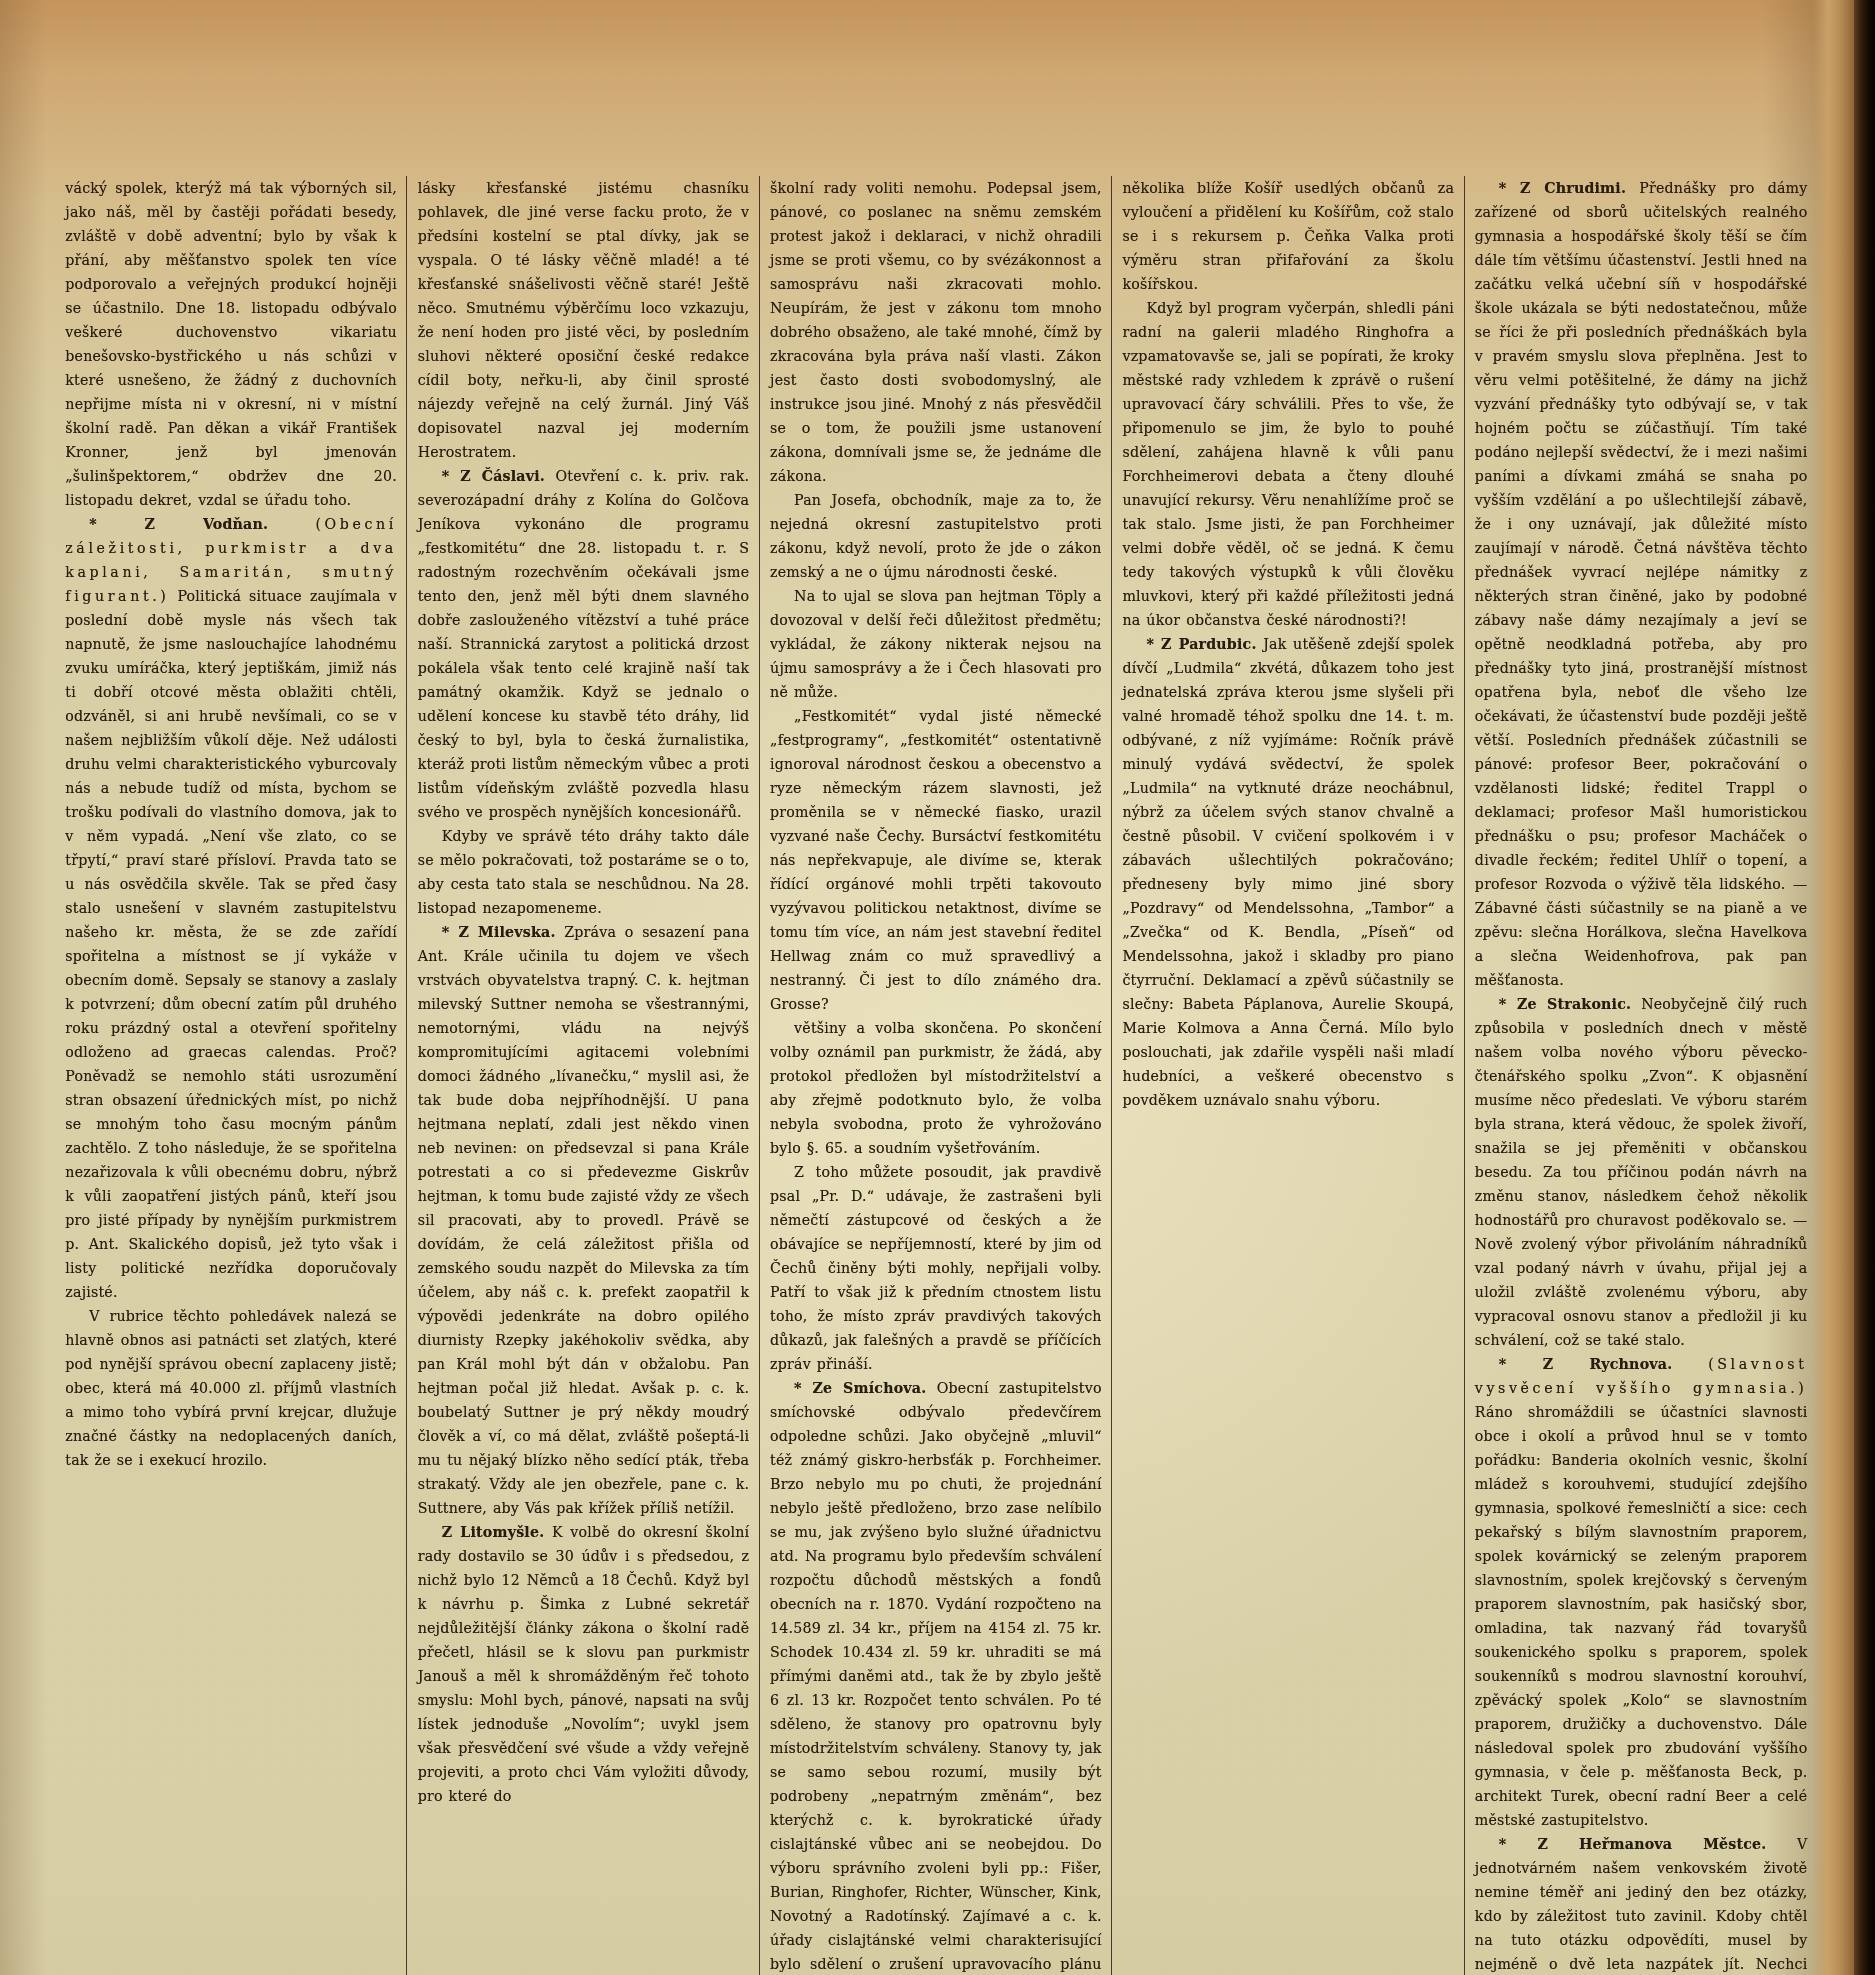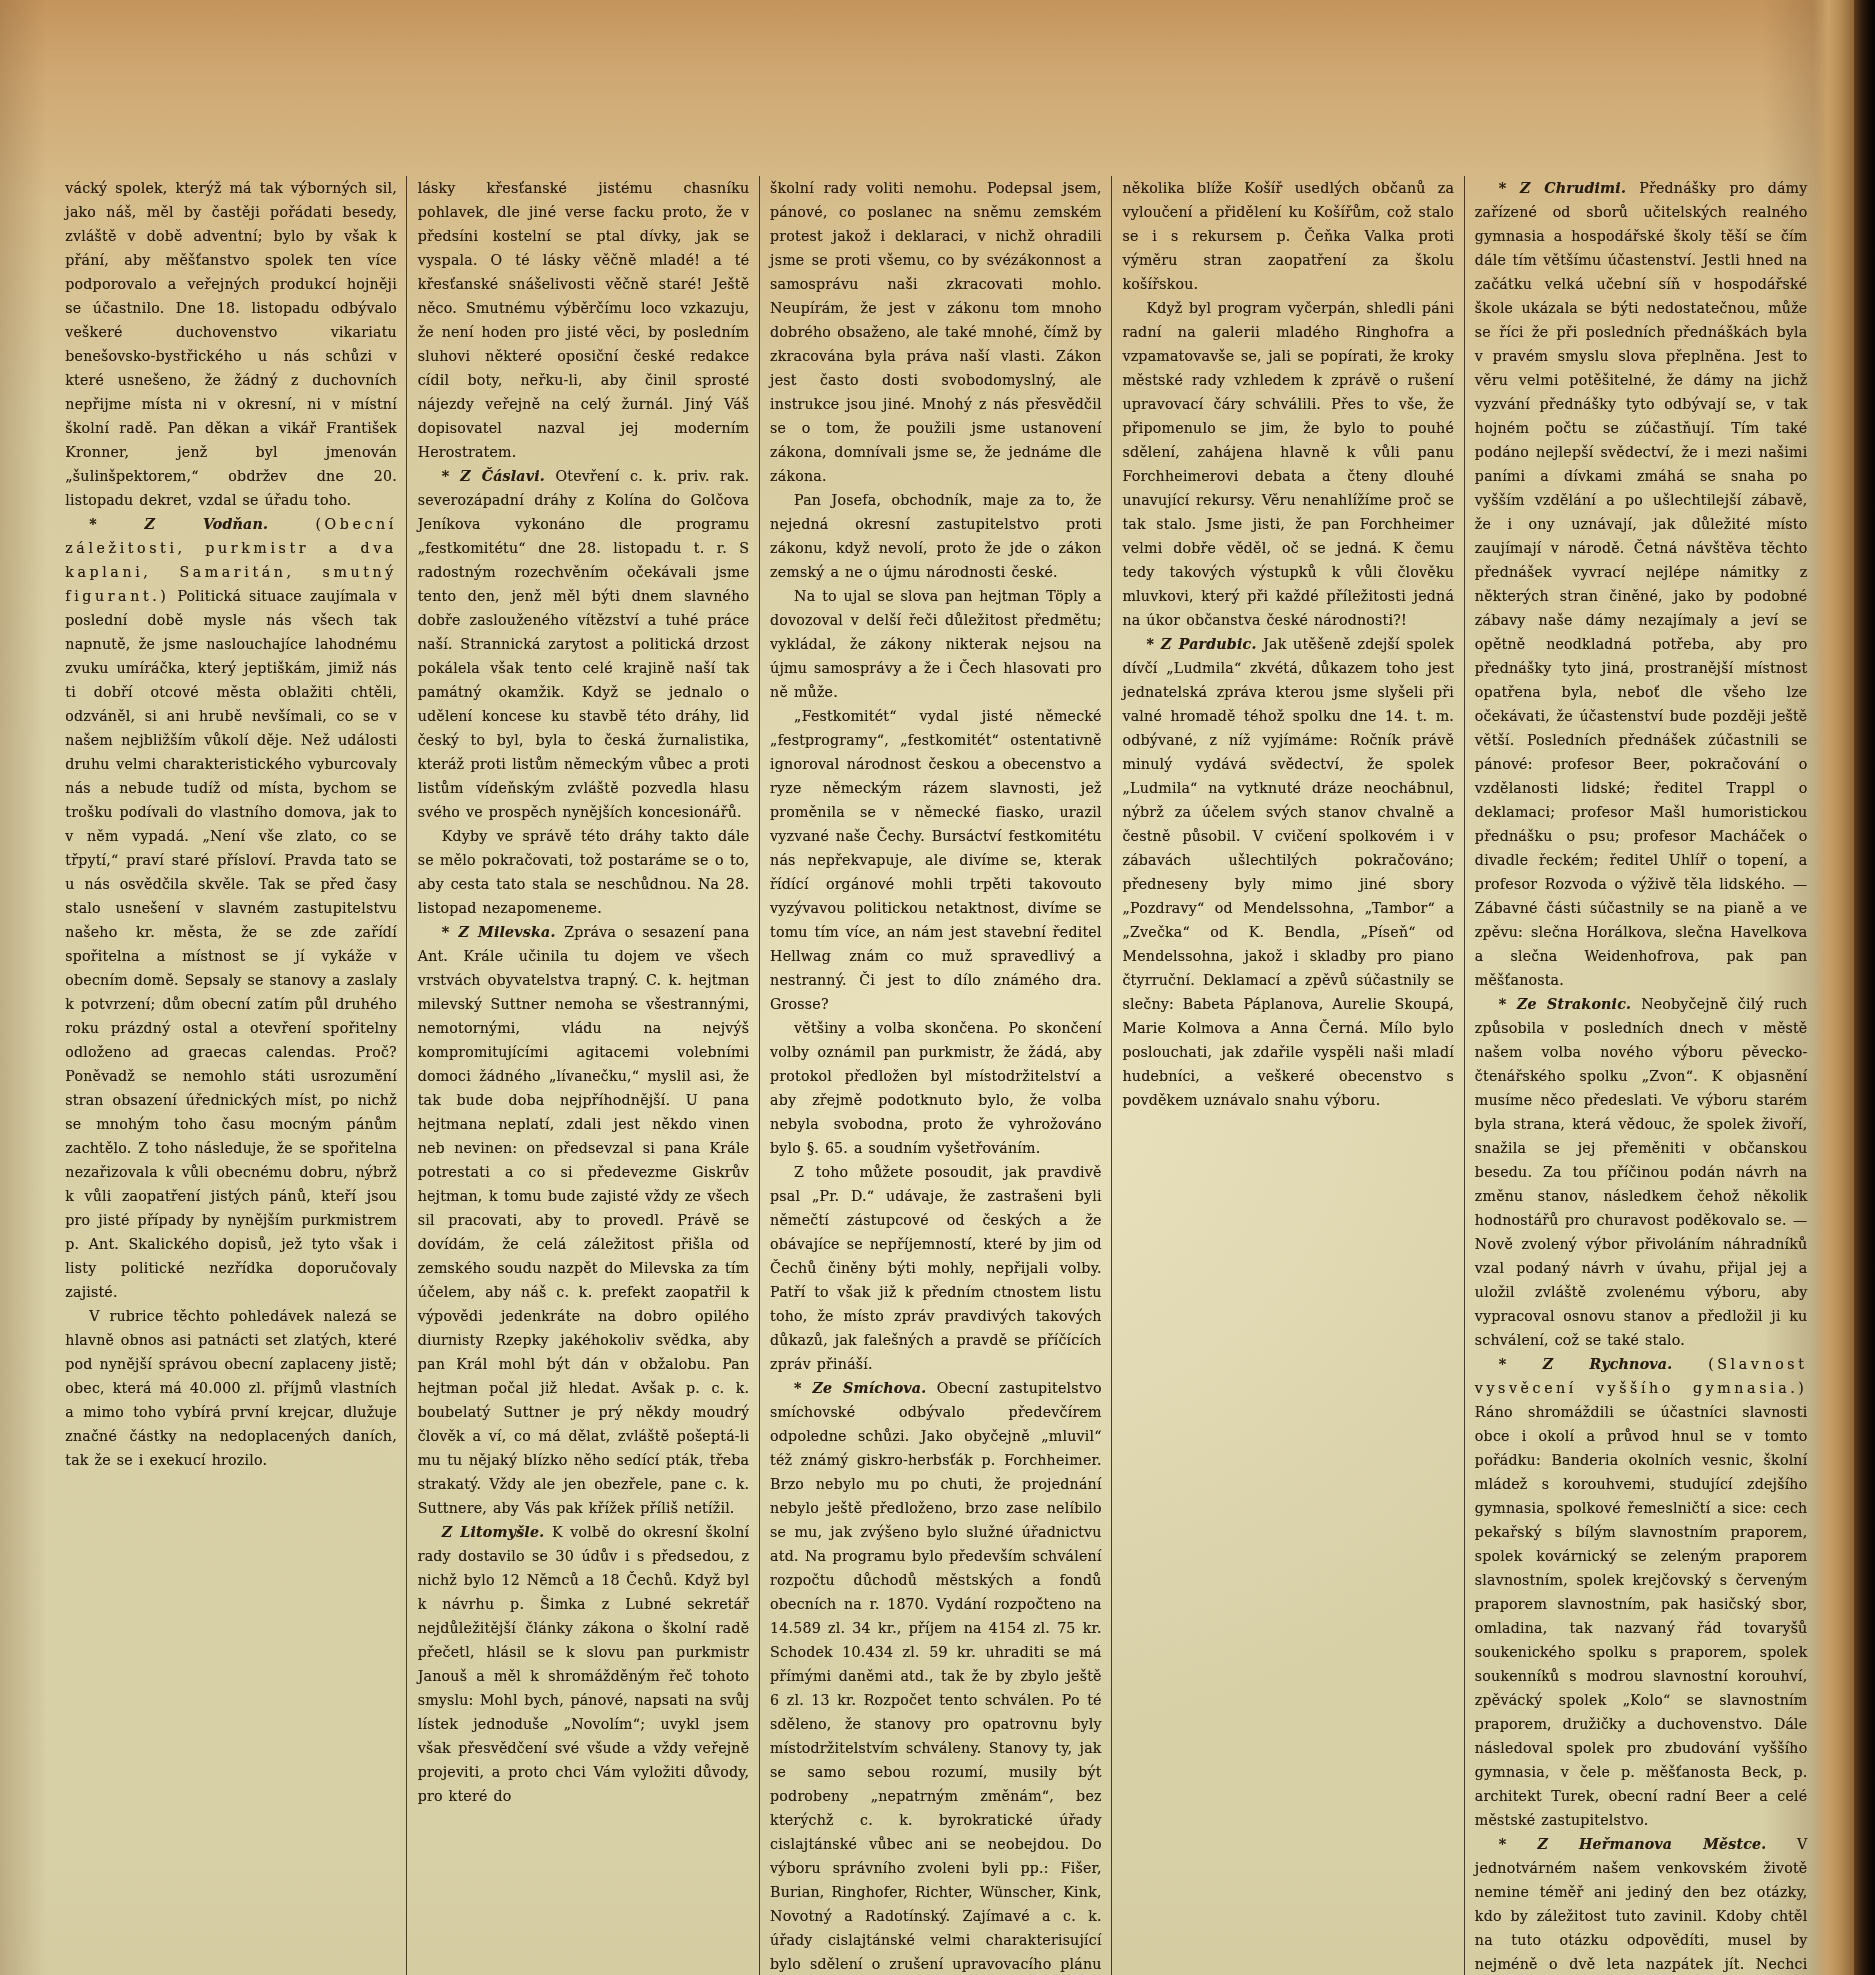--- a/index.html
+++ b/index.html
@@ -39,21 +39,21 @@
     color: #261c10;
     font-size: 14.2px; line-height: 24px;
     text-align: justify;
     letter-spacing: 0.2px; word-spacing: 1.2px;
     text-shadow: 0 0 0.4px rgba(45,28,10,0.55);
     overflow: hidden;
   }
   .column:last-child { border-right: none; }
   .para { margin: 0; text-indent: 24px; }
   .para.cont { text-indent: 0; }
-  .lead { font-weight: bold; font-style: italic; }
+  .lead { font-weight: bold; }
   .subhead { letter-spacing: 3.6px; margin-top: 30px; }
 </style>
 </head>
 <body>
 
 <div class="vignette"></div>
 <div class="edge-cream"></div>
 <div class="edge-black"></div>
 
 <div class="columns">
@@ -72,21 +72,21 @@
     <div class="column">
       <p class="para cont"><span>školní rady voliti nemohu. Podepsal jsem, pánové, co poslanec na sněmu zemském protest jakož i deklaraci, v nichž ohradili jsme se proti všemu, co by svézákonnost a samosprávu naši zkracovati mohlo. Neupírám, že jest v zákonu tom mnoho dobrého obsaženo, ale také mnohé, čímž by zkracována byla práva naší vlasti. Zákon jest často dosti svobodomyslný, ale instrukce jsou jiné. Mnohý z nás přesvědčil se o tom, že použili jsme ustanovení zákona, domnívali jsme se, že jednáme dle zákona.</span></p>
       <p class="para"><span>Pan Josefa, obchodník, maje za to, že nejedná okresní zastupitelstvo proti zákonu, když nevolí, proto že jde o zákon zemský a ne o újmu národnosti české.</span></p>
       <p class="para"><span>Na to ujal se slova pan hejtman Töply a dovozoval v delší řeči důležitost předmětu; vykládal, že zákony nikterak nejsou na újmu samosprávy a že i Čech hlasovati pro ně může.</span></p>
       <p class="para"><span>„Festkomitét“ vydal jisté německé „festprogramy“, „festkomitét“ ostentativně ignoroval národnost českou a obecenstvo a ryze německým rázem slavnosti, jež proměnila se v německé fiasko, urazil vyzvané naše Čechy. Bursáctví festkomitétu nás nepřekvapuje, ale divíme se, kterak řídící orgánové mohli trpěti takovouto vyzývavou politickou netaktnost, divíme se tomu tím více, an nám jest stavební ředitel Hellwag znám co muž spravedlivý a nestranný. Či jest to dílo známého dra. Grosse?</span></p>
       <p class="para"><span>většiny a volba skončena. Po skončení volby oznámil pan purkmistr, že žádá, aby protokol předložen byl místodržitelství a aby zřejmě podotknuto bylo, že volba nebyla svobodna, proto že vyhrožováno bylo §. 65. a soudním vyšetřováním.</span></p>
       <p class="para"><span>Z toho můžete posoudit, jak pravdivě psal „Pr. D.“ udávaje, že zastrašeni byli němečtí zástupcové od českých a že obávajíce se nepříjemností, které by jim od Čechů činěny býti mohly, nepřijali volby. Patří to však již k předním ctnostem listu toho, že místo zpráv pravdivých takových důkazů, jak falešných a pravdě se příčících zpráv přináší.</span></p>
       <p class="para"><span class="lead">* Ze Smíchova.</span> <span>Obecní zastupitelstvo smíchovské odbývalo předevčírem odpoledne schůzi. Jako obyčejně „mluvil“ též známý giskro-herbsťák p. Forchheimer. Brzo nebylo mu po chuti, že projednání nebylo ještě předloženo, brzo zase nelíbilo se mu, jak zvýšeno bylo služné úřadnictvu atd. Na programu bylo především schválení rozpočtu důchodů městských a fondů obecních na r. 1870. Vydání rozpočteno na 14.589 zl. 34 kr., příjem na 4154 zl. 75 kr. Schodek 10.434 zl. 59 kr. uhraditi se má přímými daněmi atd., tak že by zbylo ještě 6 zl. 13 kr. Rozpočet tento schválen. Po té sděleno, že stanovy pro opatrovnu byly místodržitelstvím schváleny. Stanovy ty, jak se samo sebou rozumí, musily být podrobeny „nepatrným změnám“, bez kterýchž c. k. byrokratické úřady cislajtánské vůbec ani se neobejdou. Do výboru správního zvoleni byli pp.: Fišer, Burian, Ringhofer, Richter, Wünscher, Kink, Novotný a Radotínský. Zajímavé a c. k. úřady cislajtánské velmi charakterisující bylo sdělení o zrušení upravovacího plánu c. k. náměstnictvím, změna co se týče ponavrženého náměstí smíchovského. Známý zuřivý Němec pan Ringhofer koupil totiž část pozemku, kde projektované náměstí nalezati se má, a nedbaje zákonního u-</span></p>
     </div>
     <div class="column">
-      <p class="para cont"><span>několika blíže Košíř usedlých občanů za vyloučení a přidělení ku Košířům, což stalo se i s rekursem p. Čeňka Valka proti výměru stran zaopatření za školu košířskou.</span></p>
+      <p class="para cont"><span>několika blíže Košíř usedlých občanů za vyloučení a přidělení ku Košířům, což stalo se i s rekursem p. Čeňka Valka proti výměru stran přifařování za školu košířskou.</span></p>
       <p class="para"><span>Když byl program vyčerpán, shledli páni radní na galerii mladého Ringhofra a vzpamatovavše se, jali se popírati, že kroky městské rady vzhledem k zprávě o rušení upravovací čáry schválili. Přes to vše, že připomenulo se jim, že bylo to pouhé sdělení, zahájena hlavně k vůli panu Forchheimerovi debata a čteny dlouhé unavující rekursy. Věru nenahlížíme proč se tak stalo. Jsme jisti, že pan Forchheimer velmi dobře věděl, oč se jedná. K čemu tedy takových výstupků k vůli člověku mluvkovi, který při každé příležitosti jedná na úkor občanstva české národnosti?!</span></p>
       <p class="para"><span class="lead">* Z Pardubic.</span> <span>Jak utěšeně zdejší spolek dívčí „Ludmila“ zkvétá, důkazem toho jest jednatelská zpráva kterou jsme slyšeli při valné hromadě téhož spolku dne 14. t. m. odbývané, z níž vyjímáme: Ročník právě minulý vydává svědectví, že spolek „Ludmila“ na vytknuté dráze neochábnul, nýbrž za účelem svých stanov chvalně a čestně působil. V cvičení spolkovém i v zábavách ušlechtilých pokračováno; předneseny byly mimo jiné sbory „Pozdravy“ od Mendelssohna, „Tambor“ a „Zvečka“ od K. Bendla, „Píseň“ od Mendelssohna, jakož i skladby pro piano čtyrruční. Deklamací a zpěvů súčastnily se slečny: Babeta Páplanova, Aurelie Skoupá, Marie Kolmova a Anna Černá. Mílo bylo poslouchati, jak zdařile vyspěli naši mladí hudebníci, a veškeré obecenstvo s povděkem uznávalo snahu výboru.</span></p>
     </div>
     <div class="column">
       <p class="para"><span class="lead">* Z Chrudimi.</span> <span>Přednášky pro dámy zařízené od sborů učitelských realného gymnasia a hospodářské školy těší se čím dále tím většímu účastenství. Jestli hned na začátku velká učební síň v hospodářské škole ukázala se býti nedostatečnou, může se říci že při posledních přednáškách byla v pravém smyslu slova přeplněna. Jest to věru velmi potěšitelné, že dámy na jichž vyzvání přednášky tyto odbývají se, v tak hojném počtu se zúčastňují. Tím také podáno nejlepší svědectví, že i mezi našimi paními a dívkami zmáhá se snaha po vyšším vzdělání a po ušlechtilejší zábavě, že i ony uznávají, jak důležité místo zaujímají v národě. Četná návštěva těchto přednášek vyvrací nejlépe námitky z některých stran činěné, jako by podobné zábavy naše dámy nezajímaly a jeví se opětně neodkladná potřeba, aby pro přednášky tyto jiná, prostranější místnost opatřena byla, neboť dle všeho lze očekávati, že účastenství bude později ještě větší. Posledních přednášek zúčastnili se pánové: profesor Beer, pokračování o vzdělanosti lidské; ředitel Trappl o deklamaci; profesor Mašl humoristickou přednášku o psu; profesor Macháček o divadle řeckém; ředitel Uhlíř o topení, a profesor Rozvoda o výživě těla lidského. — Zábavné části súčastnily se na pianě a ve zpěvu: slečna Horálkova, slečna Havelkova a slečna Weidenhofrova, pak pan měšťanosta.</span></p>
       <p class="para"><span class="lead">* Ze Strakonic.</span> <span>Neobyčejně čilý ruch způsobila v posledních dnech v městě našem volba nového výboru pěvecko-čtenářského spolku „Zvon“. K objasnění musíme něco předeslati. Ve výboru starém byla strana, která vědouc, že spolek živoří, snažila se jej přeměniti v občanskou besedu. Za tou příčinou podán návrh na změnu stanov, následkem čehož několik hodnostářů pro churavost poděkovalo se. — Nově zvolený výbor přivoláním náhradníků vzal podaný návrh v úvahu, přijal jej a uložil zvláště zvolenému výboru, aby vypracoval osnovu stanov a předložil ji ku schválení, což se také stalo.</span></p>
       <p class="para"><span class="lead">* Z Rychnova.</span> <span class="subhead">(Slavnost vysvěcení vyššího gymnasia.)</span> <span>Ráno shromáždili se účastníci slavnosti obce i okolí a průvod hnul se v tomto pořádku: Banderia okolních vesnic, školní mládež s korouhvemi, studující zdejšího gymnasia, spolkové řemeslničtí a sice: cech pekařský s bílým slavnostním praporem, spolek kovárnický se zeleným praporem slavnostním, spolek krejčovský s červeným praporem slavnostním, pak hasičský sbor, omladina, tak nazvaný řád tovaryšů soukenického spolku s praporem, spolek soukenníků s modrou slavnostní korouhví, zpěvácký spolek „Kolo“ se slavnostním praporem, družičky a duchovenstvo. Dále následoval spolek pro zbudování vyššího gymnasia, v čele p. měšťanosta Beck, p. architekt Turek, obecní radní Beer a celé městské zastupitelstvo.</span></p>
       <p class="para"><span class="lead">* Z Heřmanova Městce.</span> <span>V jednotvárném našem venkovském životě nemine téměř ani jediný den bez otázky, kdo by záležitost tuto zavinil. Kdoby chtěl na tuto otázku odpovědíti, musel by nejméně o dvě leta nazpátek jít. Nechci však jíti tak daleko a zmíním se jen o dvou věcech, jimiž se lidé u nás zabývají. První jest oprava věže svatojirské. Z města našeho přicházejí velmi často do veřejných listů zprávy a přece ani jeden z dopisovatelů nezavadil o choulostivou tuto věc. Nyní, kdy jest záležitost ta téměř již skončena, lze snadněji o ní promluviti. Nastoupením nového měšťanosty počalo se pracovati ve věci té. Z počátku, dokud bylo peněz, šla stavba dosti rychle ku předu, potom peněz se nedostávalo a věc začala ochabovati.</span></p>
     </div>
   </div>

